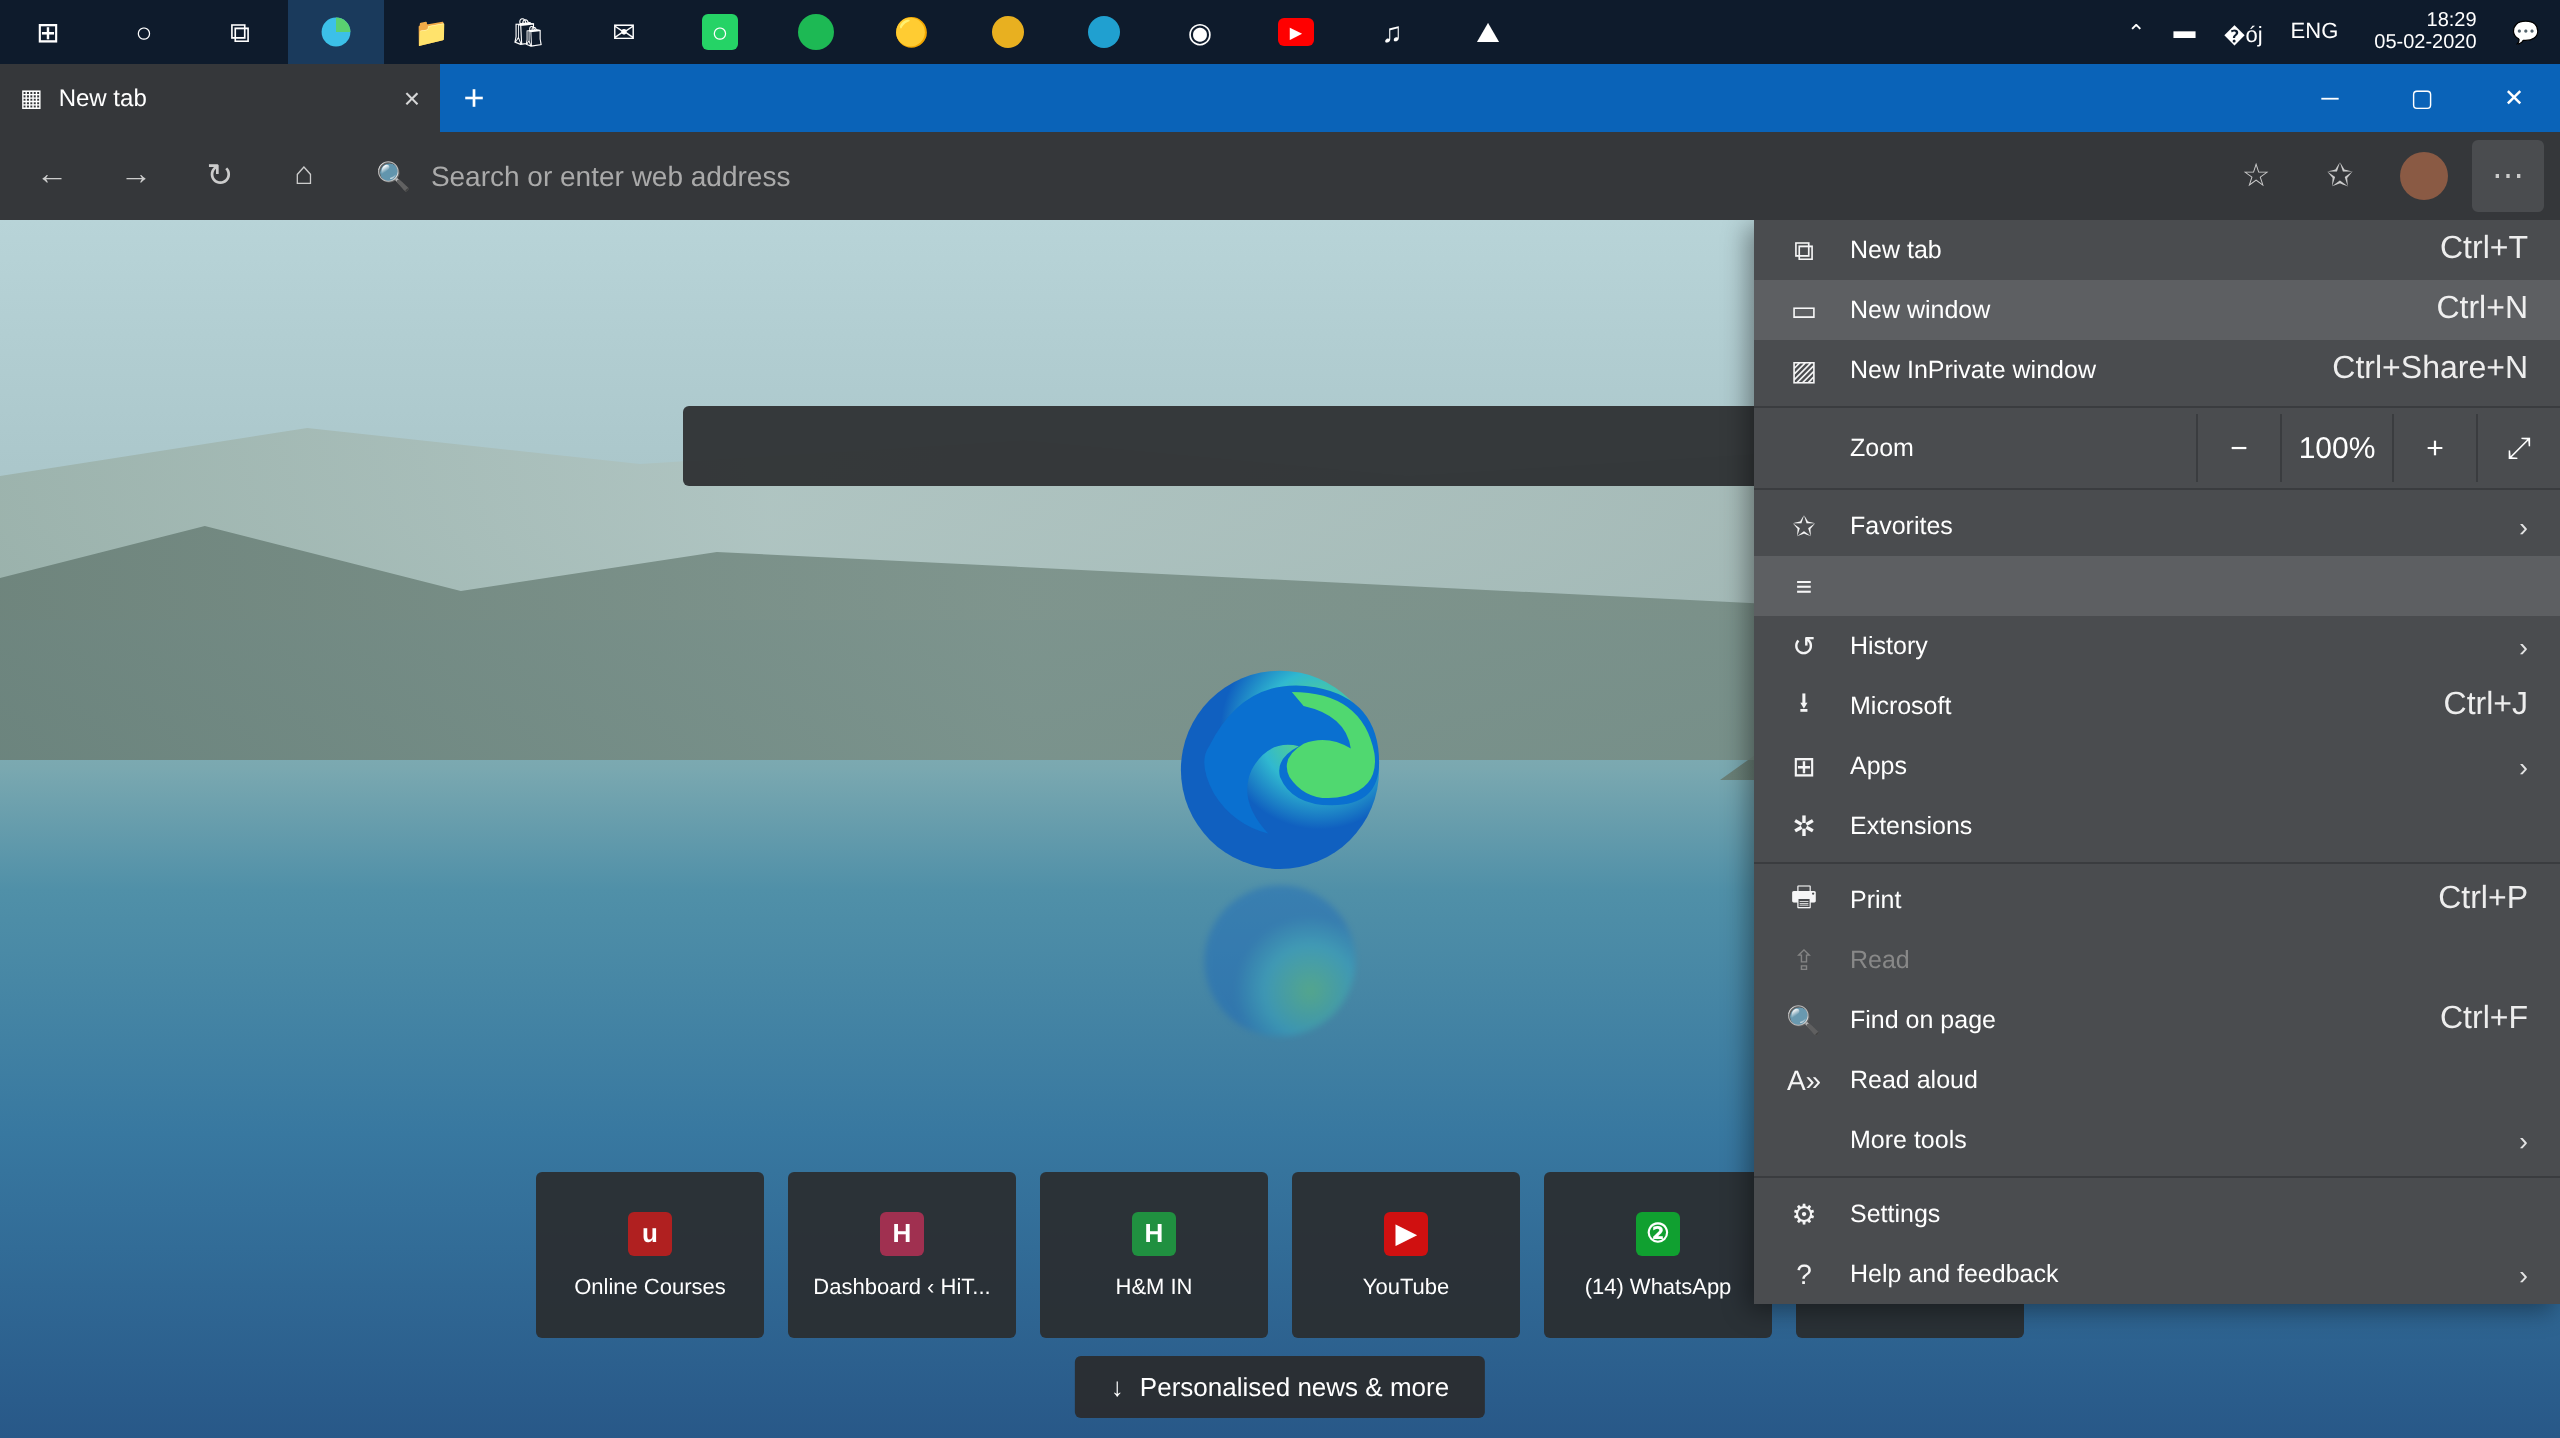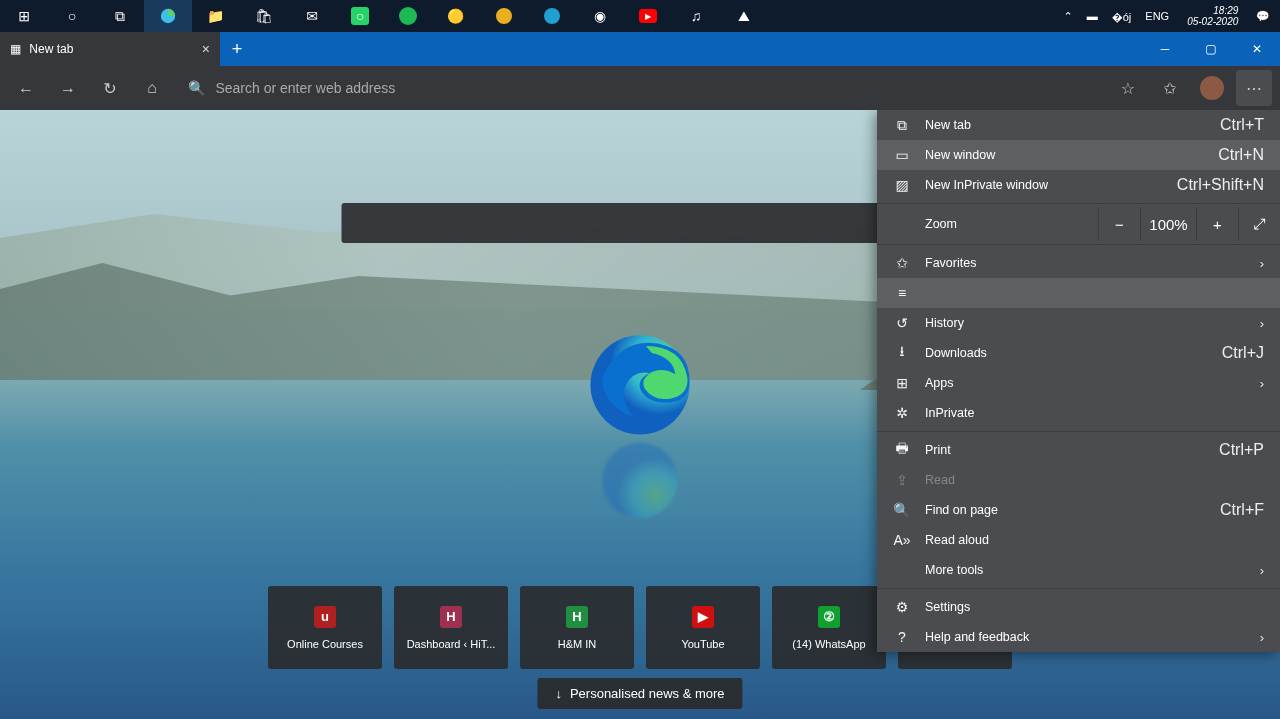--- a/index.html
+++ b/index.html
@@ -3,21 +3,21 @@
 <meta charset="utf-8">
 <style>
 * { margin: 0; padding: 0; box-sizing: border-box; font-family: "Segoe UI", sans-serif; }
 html, body { width: 1280px; height: 719px; overflow: hidden; background: #000; }
 
 .taskbar { height: 32px; background: #0e1b2c; display: flex; align-items: center; color: #fff; font-size: 11px; }
 .taskbar-left { display: flex; align-items: center; height: 100%; }
 .tb-ico { width: 48px; height: 32px; display: flex; align-items: center; justify-content: center; font-size: 14px; }
 .tb-ico.active { background: #1a3a5c; }
 .taskbar-right { margin-left: auto; display: flex; align-items: center; gap: 14px; padding-right: 10px; }
-.tb-clock { text-align: right; line-height: 1.1; font-size: 10px; padding: 0 4px; font-style: italic; }
+.tb-clock { text-align: right; line-height: 1.1; font-size: 10px; padding: 0 4px; }
 
 .titlebar { height: 34px; background: #0a63b8; display: flex; align-items: stretch; }
 .tab { display: flex; align-items: center; background: #35373a; color: #fff; width: 220px; padding: 0 10px; font-size: 12px; gap: 8px; }
 .tab-close { margin-left: auto; font-size: 14px; opacity: .8; }
 .newtab-btn { width: 34px; display: flex; align-items: center; justify-content: center; color: #fff; font-size: 18px; }
 .win-controls { margin-left: auto; display: flex; }
 .win-btn { width: 46px; display: flex; align-items: center; justify-content: center; color: #fff; font-size: 12px; }
 
 .toolbar { height: 44px; background: #35373a; display: flex; align-items: center; padding: 0 8px; gap: 6px; }
 .tb-btn { width: 36px; height: 36px; display: flex; align-items: center; justify-content: center; color: #ccc; font-size: 16px; border-radius: 3px; }
@@ -201,21 +201,21 @@
         <span class="menu-short">Ctrl+T</span>
       </div>
       <div class="menu-item hl">
         <span class="menu-ico">▭</span>
                <span>New window</span>
         <span class="menu-short">Ctrl+N</span>
       </div>
       <div class="menu-item">
         <span class="menu-ico">▨</span>
                <span>New InPrivate window</span>
-        <span class="menu-short">Ctrl+Shift+N</span>
+        <span class="menu-short">Ctrl+Share+N</span>
       </div>
       <div class="menu-sep"></div>
       <div class="zoom-row">
         <span class="zoom-label">Zoom</span>
       <div class="zoom-ctl">
         <div class="zoom-b">−</div>
         <div class="zoom-b" style="width:56px">100%</div>
         <div class="zoom-b">+</div>
         <div class="zoom-b full">⤢</div>
       </div>
@@ -229,31 +229,31 @@
       <div class="menu-item hl">
         <span class="menu-ico">≡</span>
       </div>
       <div class="menu-item">
         <span class="menu-ico">↺</span>
                <span>History</span>
         <span class="menu-arrow">›</span>
       </div>
       <div class="menu-item">
         <span class="menu-ico">⭳</span>
-               <span>Downloads</span>
+               <span>Microsoft</span>
         <span class="menu-short">Ctrl+J</span>
       </div>
       <div class="menu-item">
         <span class="menu-ico">⊞</span>
                <span>Apps</span>
         <span class="menu-arrow">›</span>
       </div>
       <div class="menu-item">
         <span class="menu-ico">✲</span>
-               <span>InPrivate</span>
+               <span>Extensions</span>
       </div>
       <div class="menu-sep"></div>
       <div class="menu-item">
         <span class="menu-ico">🖶</span>
                <span>Print</span>
         <span class="menu-short">Ctrl+P</span>
       </div>
       <div class="menu-item disabled">
         <span class="menu-ico">⇪</span>
                <span>Read</span>

